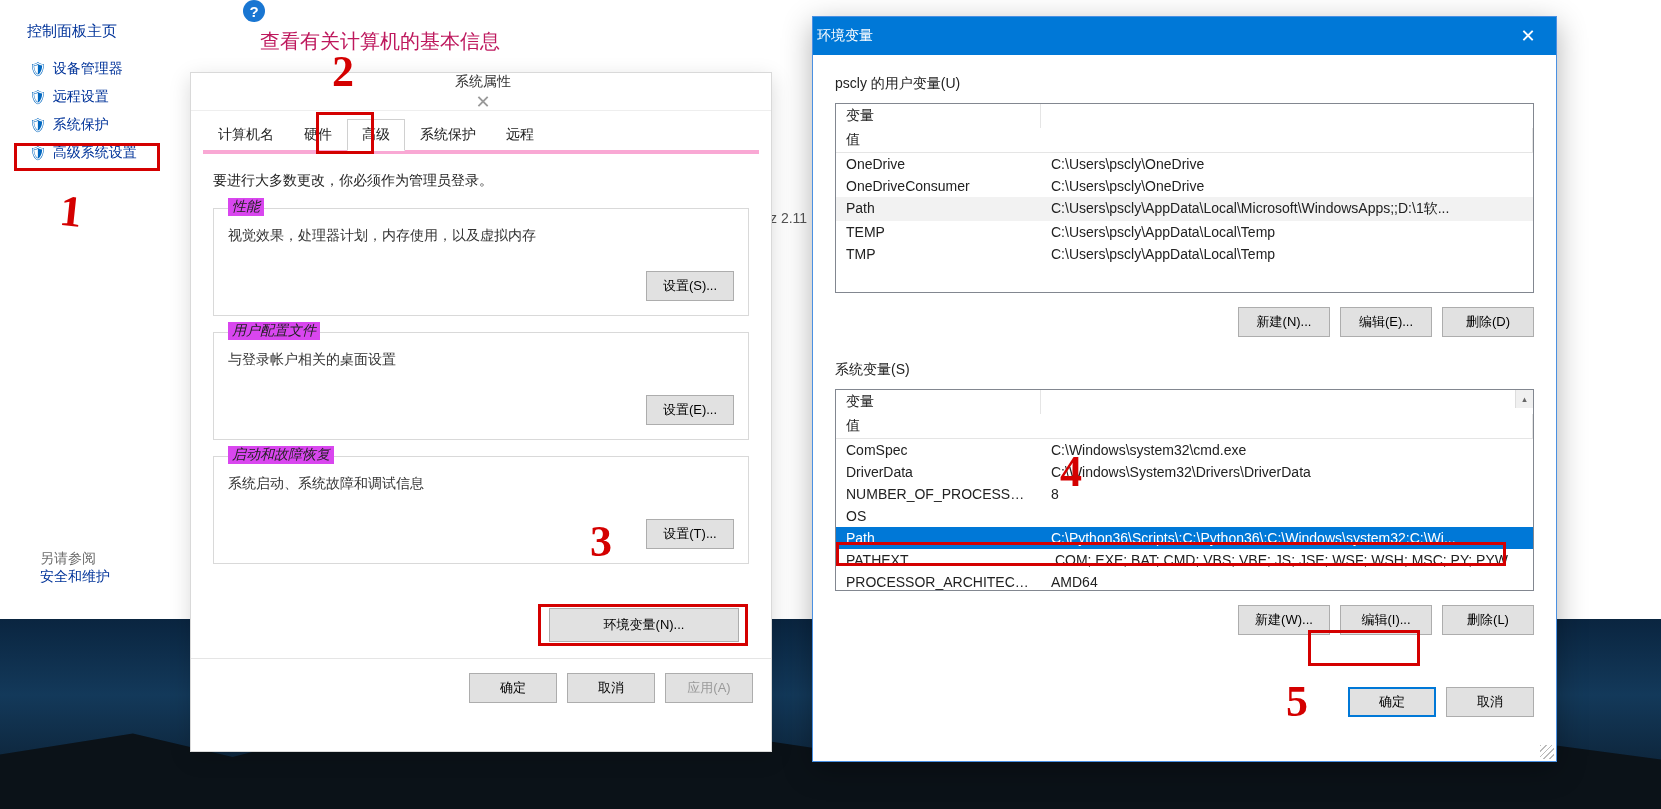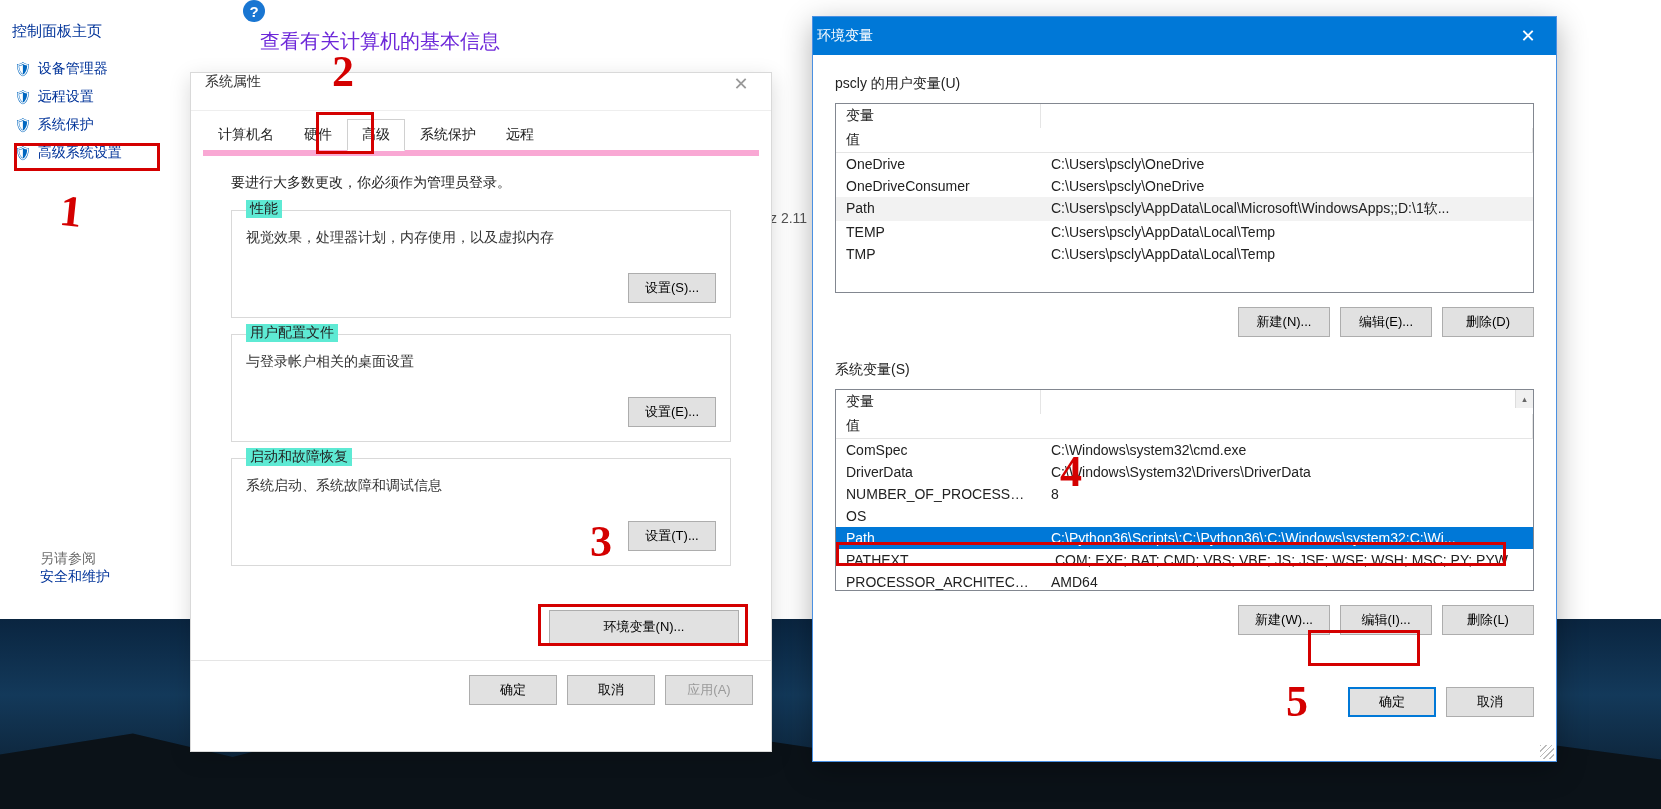--- a/index.html
+++ b/index.html
@@ -29,21 +29,21 @@
   }
 
   
   .cp-page {
     position: absolute;
     left: 0; top: 0; width: 815px; height: 610px;
     background: #fff;
     z-index: 1;
   }
   .cp-left {
-    position: absolute; left: 12px; top: 22px; width: 170px;
+    position: absolute; left: 27px; top: 22px; width: 170px;
   }
   .cp-title {
     color: #003399;
     font-size: 15px;
     margin-bottom: 18px;
   }
   .cp-link {
     display: flex; align-items: center; gap: 6px;
     color: #003399;
     margin-bottom: 8px;
@@ -51,21 +51,21 @@
     font-size: 14px;
     padding:1px 2px;
   }
   .cp-link .shield-icon {
     color: #0067c0;
     font-size: 14px;
     display: inline-flex;
   }
   .cp-main-heading {
     position: absolute; left: 260px; top: 28px;
-    color: #6d28d9;
+    color: #be185d;
     font-size: 20px;
   }
   .cp-also {
     position: absolute; left: 40px; top: 550px;
     color: #6d6d6d;
     font-size: 14px;
   }
   .cp-also-link {
     color: #003399;
     cursor: pointer;
@@ -83,60 +83,61 @@
     position: absolute;
     left: 190px; top: 72px;
     width: 582px; height: 680px;
     background: #fff;
     border: 1px solid #d9d9d9;
     box-shadow: 0 6px 20px rgba(0,0,0,0.15);
     z-index: 5;
   }
   .sysprop-titlebar {
     height: 38px;
-    display:flex; justify-content:space-between;
+    display:flex; align-items:center; justify-content:space-between;
     padding: 0 10px 0 14px;
     border-bottom: 1px solid #eee;
     color: #333;
     font-size: 14px;
+    flex-direction: column;
   }
   .close-x {
     font-size: 18px; color: #999; cursor:pointer;
     width: 40px; text-align:center;
   }
   .tabstrip {
     display:flex; margin: 8px 12px 0 12px;
-    border-bottom: 6px solid #f9a8d4;
+    border-bottom: 4px solid #f9a8d4;
     font-size: 14px;
   }
   .tab {
     padding: 6px 14px;
     border: 1px solid transparent;
     border-bottom: none;
     cursor:pointer;
     color:#222;
     position:relative;
   }
   .tab.active {
     border: 1px solid #d0d0d0;
     border-bottom: 1px solid #fff;
     background:#fff;
     margin-bottom: -1px;
   }
-  .sys-body { padding: 18px 40px; }
+  .sys-body { padding: 18px 22px; }
   .sys-hint { margin-bottom: 18px; color:#222; }
   .group {
     border: 1px solid #d9d9d9;
     margin-bottom: 16px;
     padding: 0 14px 14px 14px;
     position:relative;
   }
   .group-title {
-    position:relative; top:-11px; background:#5eead4;
-    display:inline-block; padding:0 4px; color:#222;
+    position:relative; top:-11px; background:#d946ef;
+    display:inline-block; padding:0 4px; color:#222;font-style:italic;
   }
   .group-desc { color:#333; margin-bottom: 26px; }
   .btn {
     height: 30px;
     min-width: 88px;
     padding: 0 14px;
     border: 1px solid #adadad;
     background: #e1e1e1;
     cursor: pointer;
     font-family: inherit;

